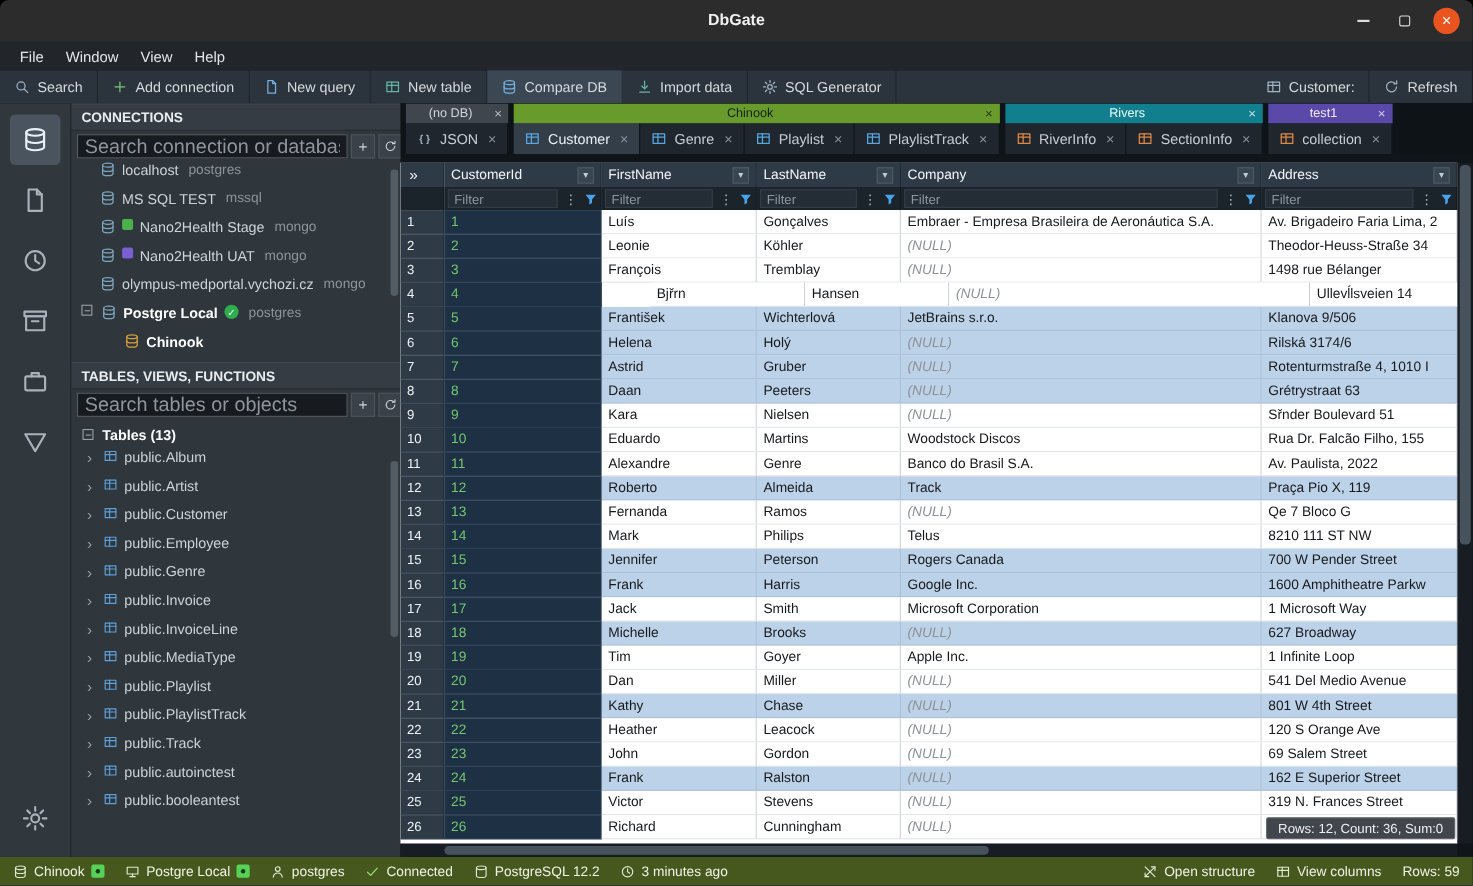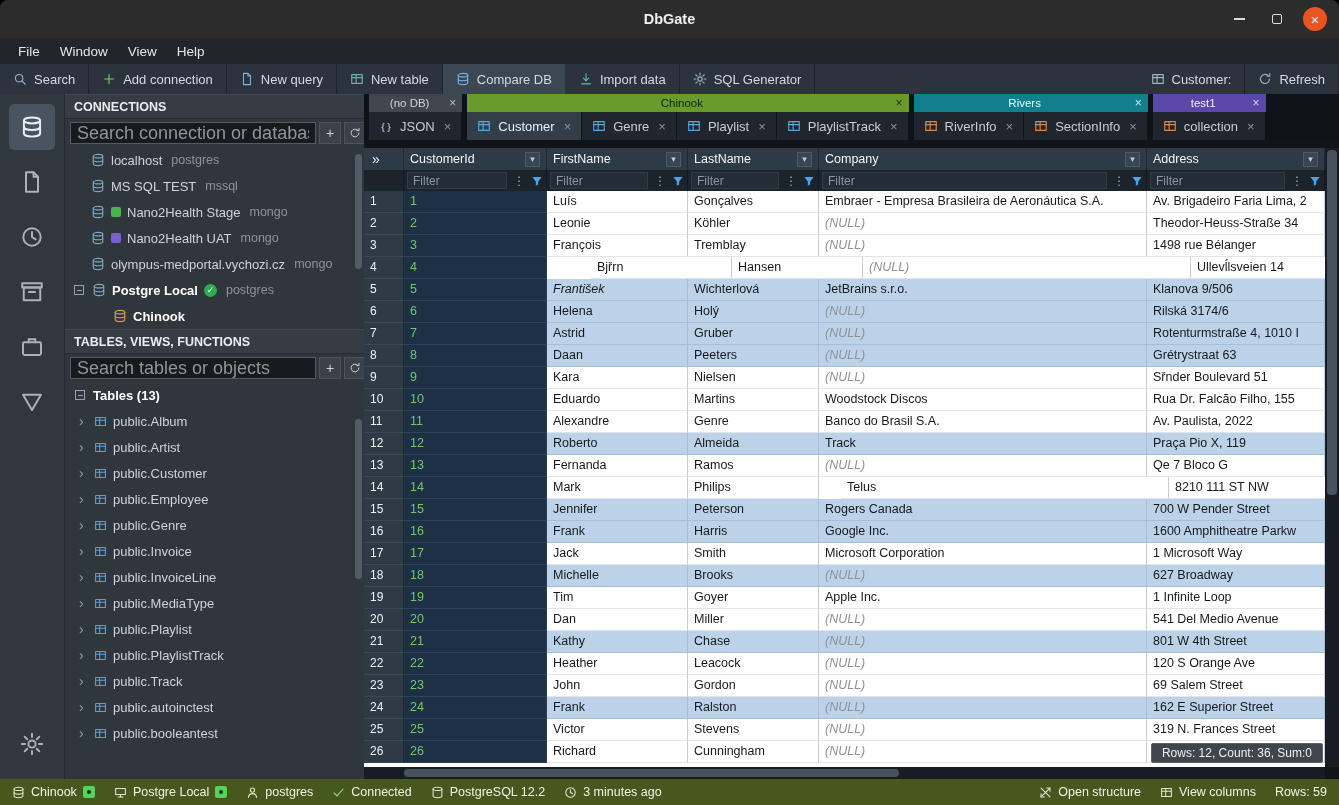--- a/index.html
+++ b/index.html
@@ -41,21 +41,21 @@
   .panel-header { height:25px; background:#353c43; border-top:1px solid #41484f; border-bottom:1px solid #262c31;
                   display:flex; align-items:center; padding:0 9px; font-weight:bold; font-size:12.5px;
                   color:#e9edf1; flex:none; }
   .searchrow { display:flex; align-items:center; padding:3px 5px; gap:3px; flex:none; }
   .searchrow input { flex:1; height:22px; background:#171b1f; border:1px solid #545b62; color:#cfd6dc;
                      font-size:18px; padding:0 6px; font-family:inherit; outline:none; }
   .searchrow input::placeholder { color:#8d959d; }
   .sq-btn { width:22px; height:22px; background:#3a4148; border:1px solid #4c535a; display:flex;
             align-items:center; justify-content:center; color:#ccd3d9; font-size:14px; flex:none; }
 
-  .conn-item, .tbl-item { height:26px; display:flex; align-items:center; gap:6px; padding-left:26px;
+  .conn-item, .tbl-item { height:26px; display:flex; gap:6px; padding-left:26px;
                           font-size:13px; color:#ccd3d9; white-space:nowrap; }
   .conn-item.has-exp { padding-left:9px; }
   .conn-item.child { padding-left:48px; }
   .conn-item .engine { color:#8b939b; font-size:12.5px; margin-left:3px; }
   .conn-item.bold .name { font-weight:bold; color:#fff; }
   .expander { width:10px; height:10px; border:1px solid #98a1a9; position:relative; flex:none; margin-right:2px; }
   .expander::after { content:""; position:absolute; left:1.5px; right:1.5px; top:3.5px; height:1px; background:#98a1a9; }
   .chip { width:10px; height:10px; border-radius:2px; flex:none; }
   .check { width:13px; height:13px; border-radius:50%; background:#2fae4e; color:#fff; display:flex;
            align-items:center; justify-content:center; font-size:9px; flex:none; }
@@ -802,21 +802,21 @@
               <div class="g-rn">4</div>
               <div class="g-c id-cell" style="width: 143px;">4</div>
               <div class="g-c" style="width: 141px; margin-left: 44px;">Bjřrn</div>
               <div class="g-c" style="width: 131px;">Hansen</div>
               <div class="g-c" style="width: 328px;"><span class="null">(NULL)</span></div>
               <div class="g-c" style="width: 178px;">Ullevĺlsveien 14</div>
             </div>
             <div class="g-row g-data selrow">
               <div class="g-rn">5</div>
               <div class="g-c id-cell" style="width: 143px;">5</div>
-              <div class="g-c sel" style="width: 141px; font-style: italic;">František</div>
+              <div class="g-c sel" style="width: 141px;">František</div>
               <div class="g-c sel" style="width: 131px;">Wichterlová</div>
               <div class="g-c sel" style="width: 328px;">JetBrains s.r.o.</div>
               <div class="g-c sel" style="width: 178px;">Klanova 9/506</div>
             </div>
             <div class="g-row g-data selrow">
               <div class="g-rn">6</div>
               <div class="g-c id-cell" style="width: 143px;">6</div>
               <div class="g-c sel" style="width: 141px;">Helena</div>
               <div class="g-c sel" style="width: 131px;">Holý</div>
               <div class="g-c sel" style="width: 328px;"><span class="null">(NULL)</span></div>
@@ -876,21 +876,21 @@
               <div class="g-c" style="width: 141px;">Fernanda</div>
               <div class="g-c" style="width: 131px;">Ramos</div>
               <div class="g-c" style="width: 328px;"><span class="null">(NULL)</span></div>
               <div class="g-c" style="width: 178px;">Qe 7 Bloco G</div>
             </div>
             <div class="g-row g-data">
               <div class="g-rn">14</div>
               <div class="g-c id-cell" style="width: 143px;">14</div>
               <div class="g-c" style="width: 141px;">Mark</div>
               <div class="g-c" style="width: 131px;">Philips</div>
-              <div class="g-c" style="width: 328px; margin-left: 22px;">Telus</div>
+              <div class="g-c" style="width: 328px;">Telus</div>
               <div class="g-c" style="width: 178px;">8210 111 ST NW</div>
             </div>
             <div class="g-row g-data selrow">
               <div class="g-rn">15</div>
               <div class="g-c id-cell" style="width: 143px;">15</div>
               <div class="g-c sel" style="width: 141px;">Jennifer</div>
               <div class="g-c sel" style="width: 131px;">Peterson</div>
               <div class="g-c sel" style="width: 328px;">Rogers Canada</div>
               <div class="g-c sel" style="width: 178px;">700 W Pender Street</div>
             </div>

